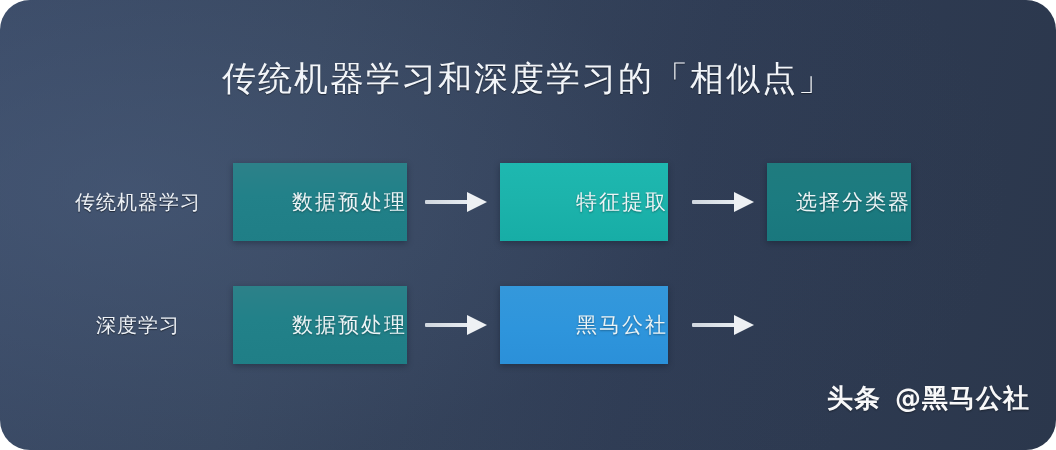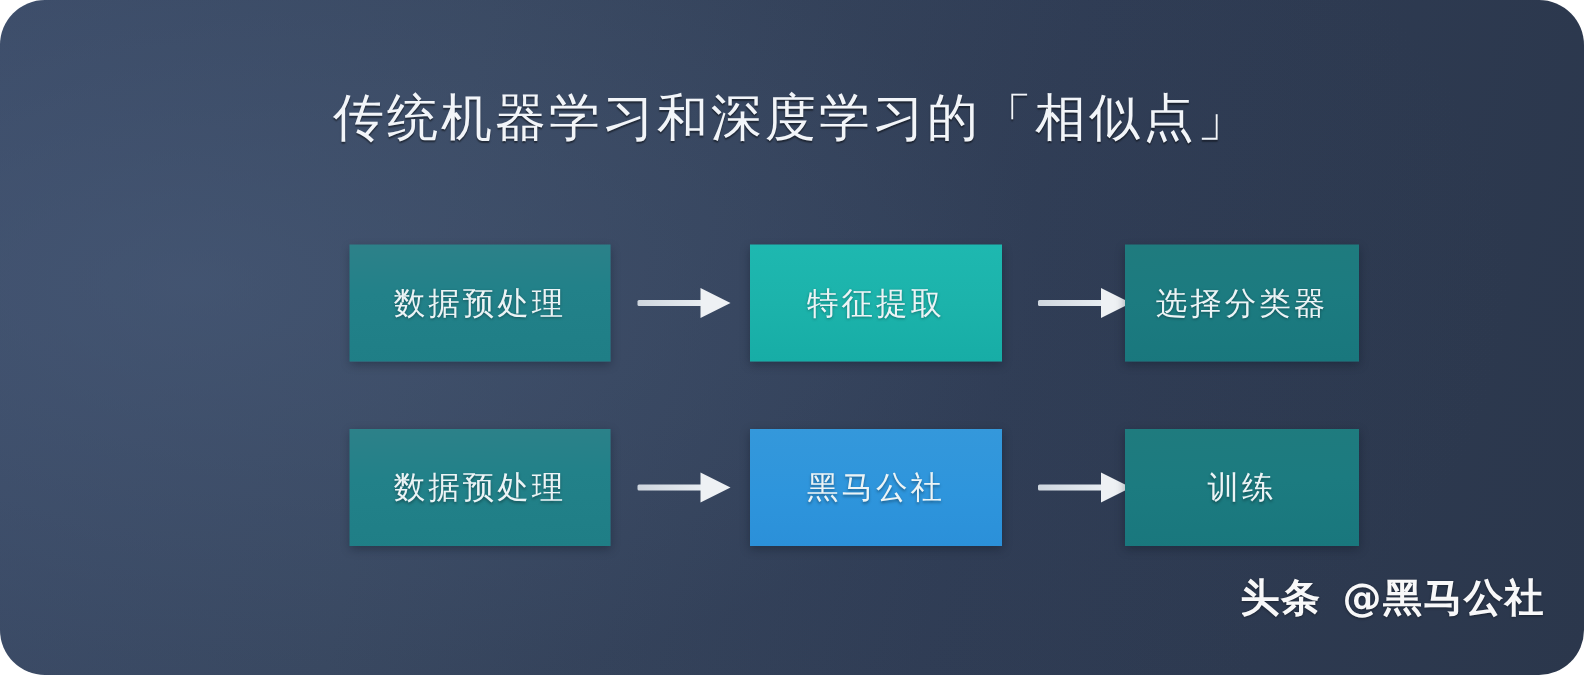--- a/index.html
+++ b/index.html
@@ -63,31 +63,31 @@
     color: #eef2f7;
     text-shadow: 0 1px 1px rgba(0,0,0,0.5);
     white-space: nowrap;
   }
 
   .node {
     position: absolute;
     top: 0;
     height: 78px;
     line-height: 78px;
-    text-align: center;
+    text-align: right;
     font-size: 21px;
     letter-spacing: 2px;
     color: #ecf4f6;
     text-shadow: 0 1px 2px rgba(0,0,0,0.35);
     white-space: nowrap;
     box-shadow: 0 2px 6px rgba(10,16,28,0.35);
   }
   .node.n0 { left: 233px; width: 174px; }
   .node.n1 { left: 500px; width: 168px; }
-  .node.n2 { left: 750px; width: 156px; }
+  .node.n2 { left: 767px; width: 144px; }
 
   .node.teal {
     background: linear-gradient(178deg, #2d8189 0%, #228189 40%, #1f7e86 100%);
   }
   .node.teal-dark {
     background: linear-gradient(178deg, #1f7b7e 0%, #1c7b80 45%, #19777d 100%);
   }
   .node.teal-bright {
     background: linear-gradient(180deg, #1eb8b0 0%, #1cb3ab 50%, #17ada6 100%);
   }
@@ -140,55 +140,56 @@
   #watermark .wm-at { margin-left: 4px; }
 </style>
 </head>
 <body>
 
 <div id="slide">
 
   <div id="title">传统机器学习和深度学习的「相似点」</div>
 
   <div class="row" id="row-0">
+    <div class="row-label">传统机器学习</div>
 
     <div class="node n0 teal">数据预处理</div>
 
     <div class="arrow a0">
       <div class="shaft"></div>
       <div class="head"></div>
     </div>
 
     <div class="node n1 teal-bright">特征提取</div>
 
     <div class="arrow a1">
       <div class="shaft"></div>
       <div class="head"></div>
     </div>
 
     <div class="node n2 teal-dark">选择分类器</div>
   </div>
 
   <div class="row" id="row-1">
+    <div class="row-label">深度学习</div>
 
     <div class="node n0 teal">数据预处理</div>
 
     <div class="arrow a0">
       <div class="shaft"></div>
       <div class="head"></div>
     </div>
 
     <div class="node n1 blue">黑马公社</div>
 
     <div class="arrow a1">
       <div class="shaft"></div>
       <div class="head"></div>
     </div>
 
-    <div class="node n2 teal-dark">训练</div>
   </div>
 
   <div id="watermark">
     <span>头条</span>
     <span class="wm-at">@黑马公社</span>
   </div>
 
 </div>
 
 </body></html>

